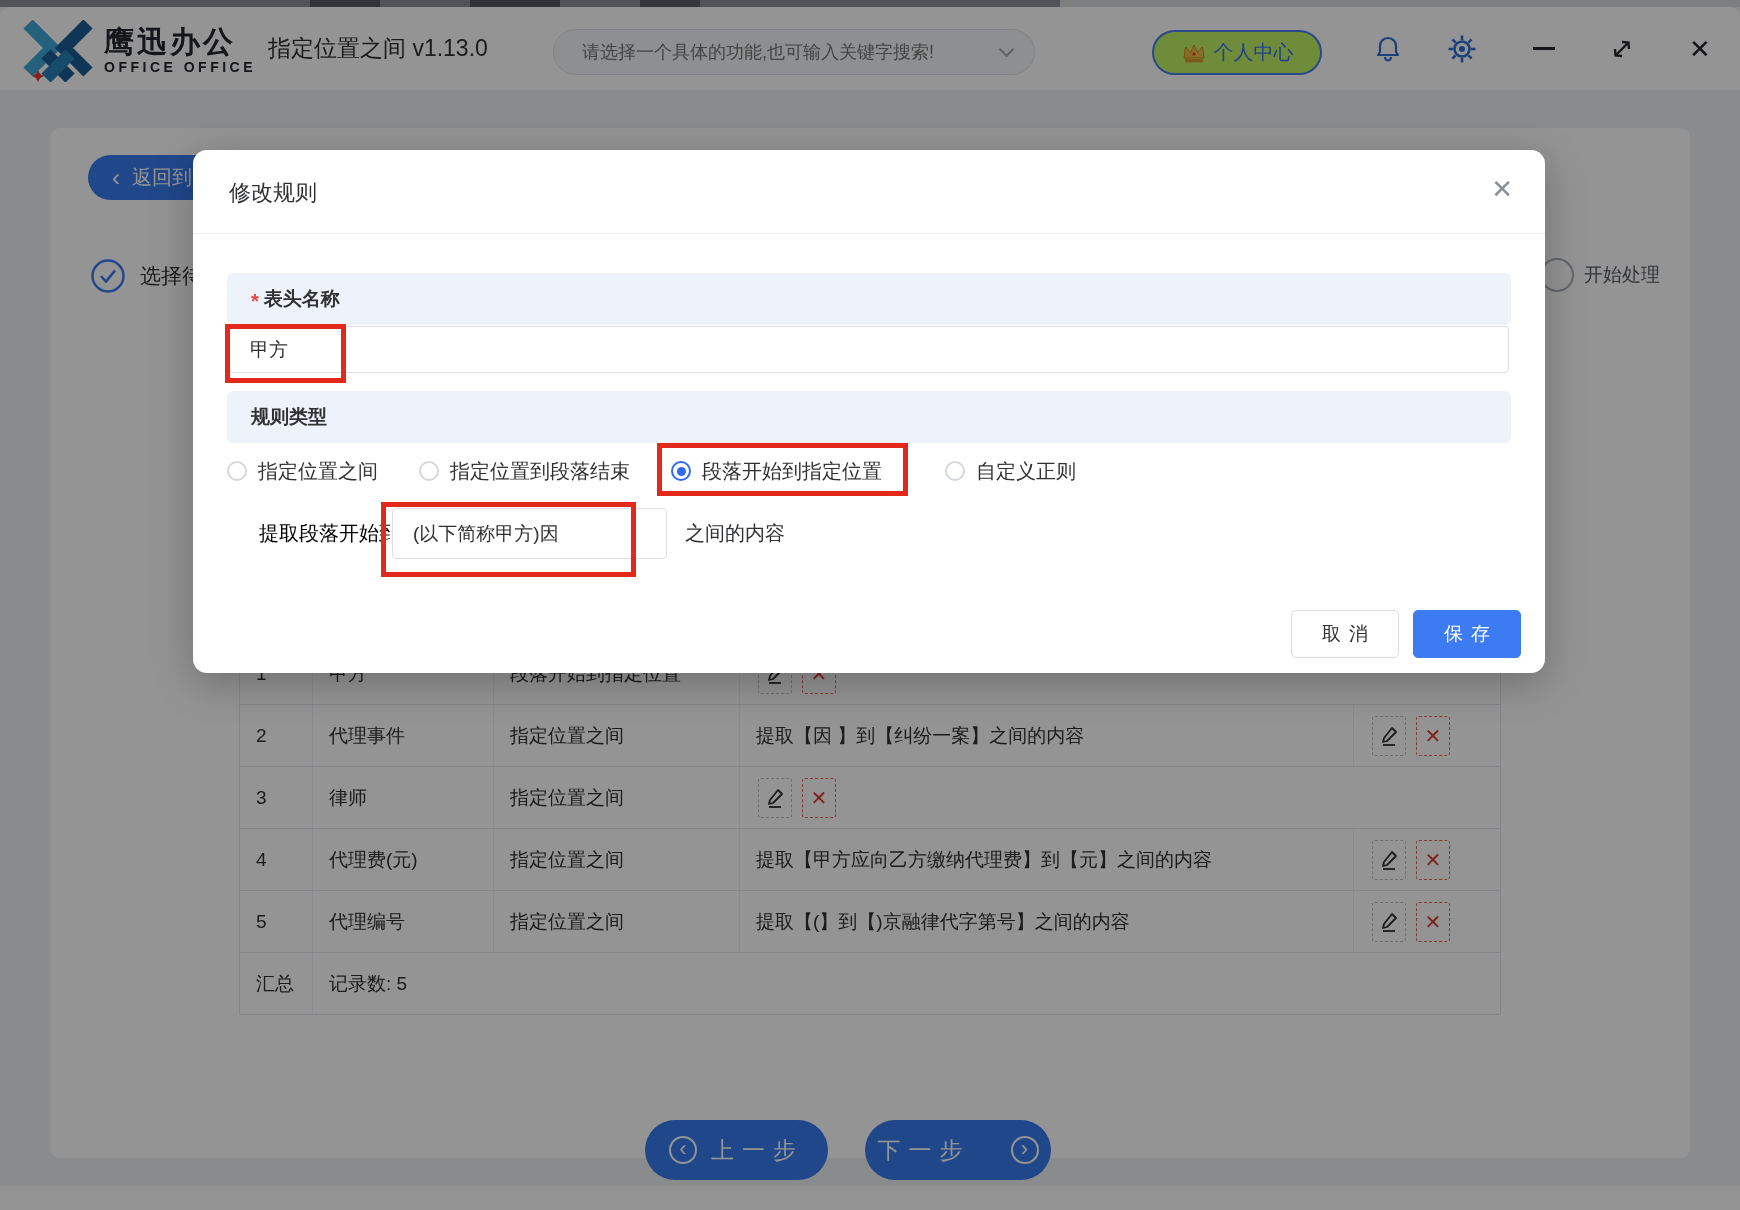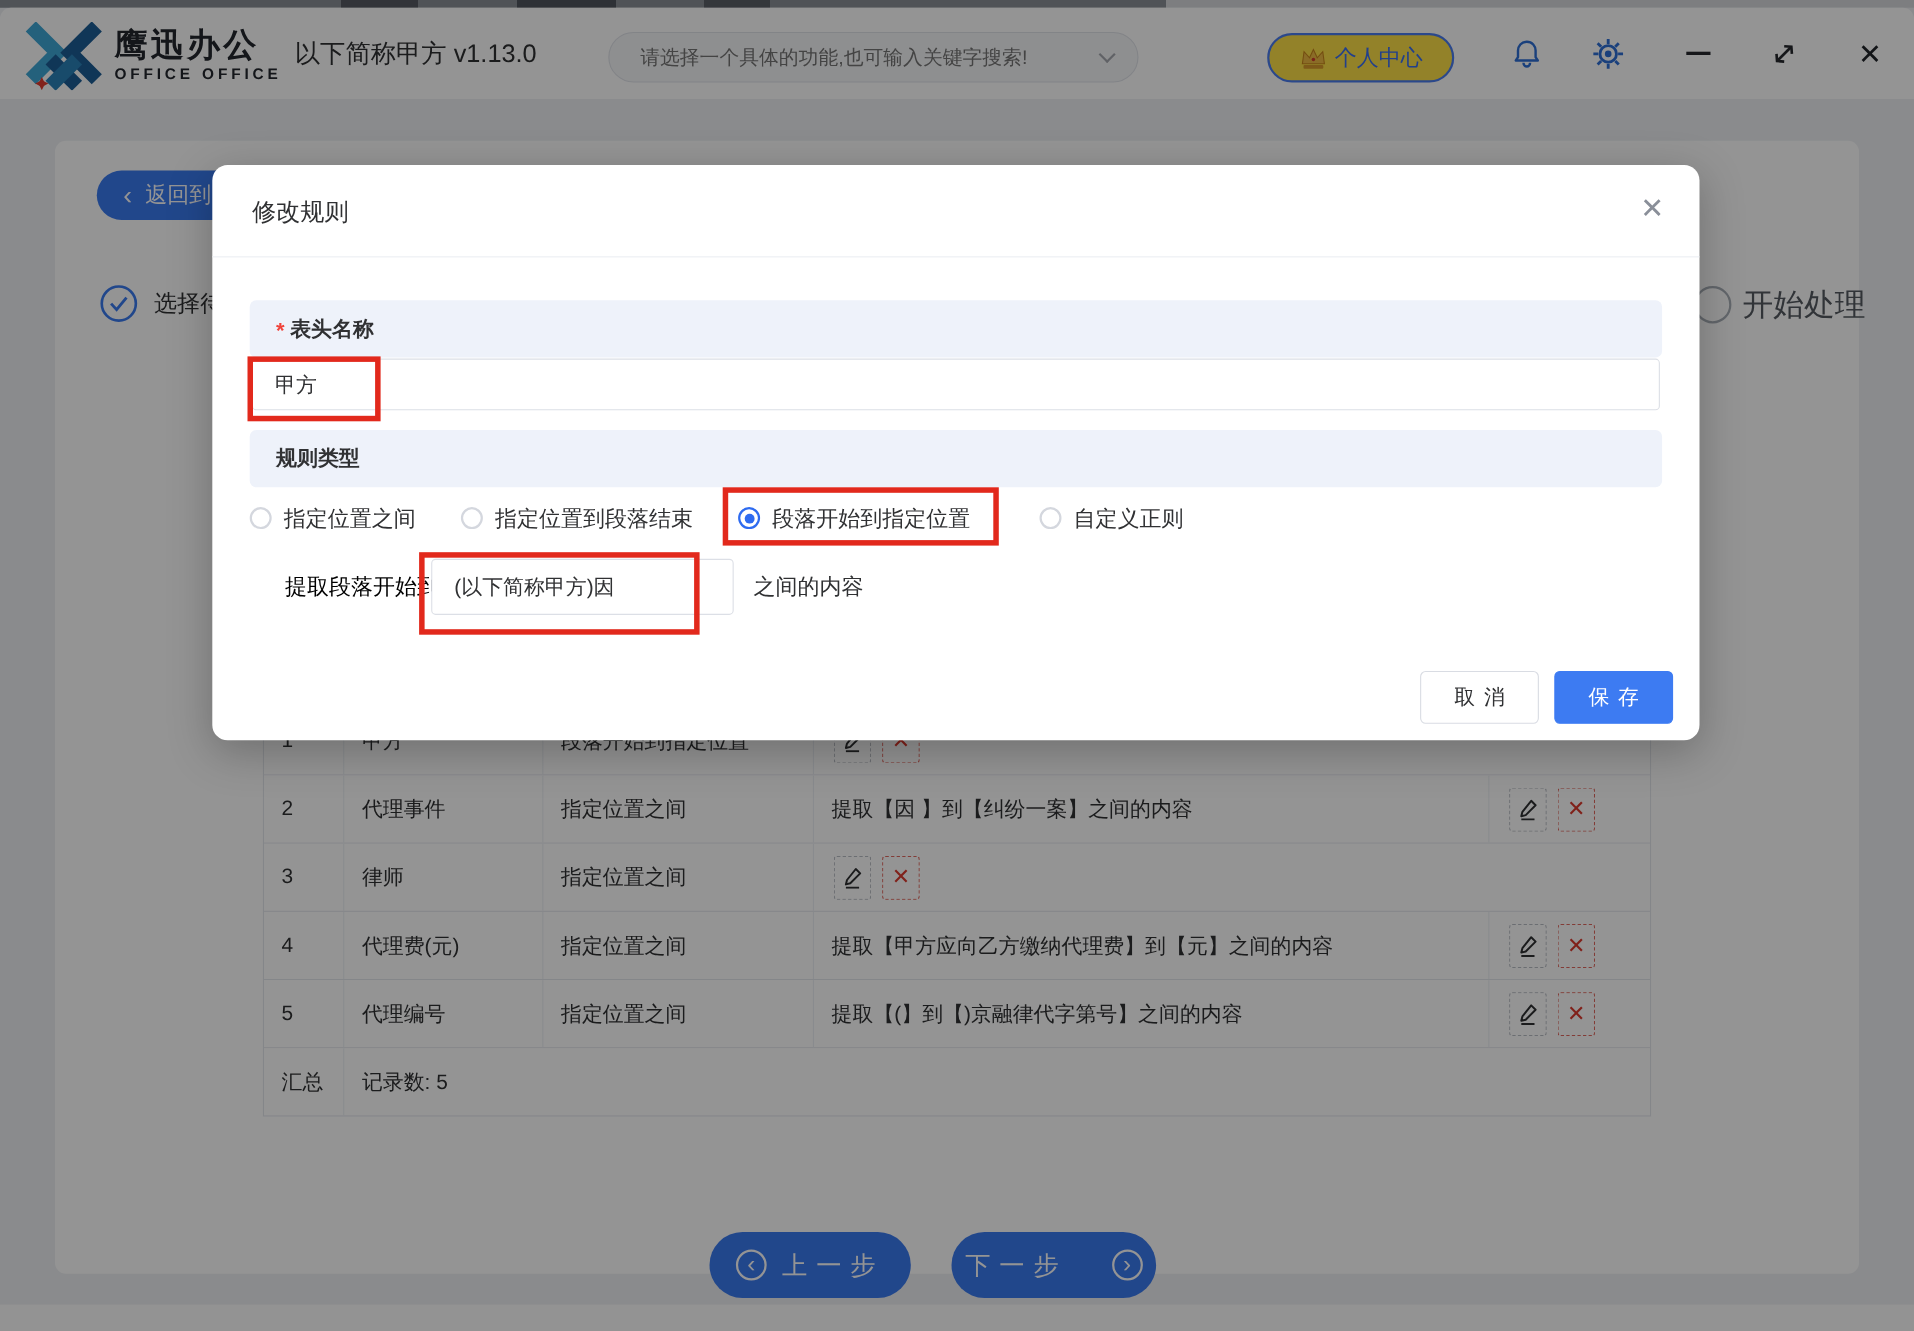--- a/index.html
+++ b/index.html
@@ -20,38 +20,38 @@
   .logo-sub { font-size:14px; font-weight:bold; color:#23272e; letter-spacing:3.5px; line-height:18px; }
   .app-title { position:absolute; left:268px; top:0; height:83px; display:flex; align-items:center;
     font-size:23px; color:#303133; }
   .search-pill { position:absolute; left:553px; top:22px; width:482px; height:46px; background:#f5f6f8;
     border:1px solid #e0e3e9; border-radius:23px; display:flex; align-items:center; padding:0 22px 0 28px; }
   .search-ph { flex:1; font-size:18px; color:#a6a9b0; border:none; background:transparent; outline:none; }
   .chev-down { width:11px; height:11px; border-right:2px solid #a6a9b0; border-bottom:2px solid #a6a9b0;
     transform:rotate(45deg); margin-top:-6px; }
   .user-pill { position:absolute; left:1152px; top:23px; width:170px; height:45px; border:2px solid #4b7df0;
     border-radius:23px; display:flex; align-items:center; justify-content:center; gap:7px;
-    color:#3b6ef0; font-size:20px; background:#fde047; }
+    color:#3b6ef0; font-size:20px; background:#bef264; }
   .icon-btn { position:absolute; top:0; height:83px; display:flex; align-items:center; justify-content:center; width:40px; }
   .win-minus { width:22px; height:3px; background:#26292e; }
   .win-x { font-size:26px; color:#1f2328; line-height:1; }
 
   
   .card { position:absolute; left:50px; top:128px; width:1640px; height:1030px; background:#ffffff; border-radius:10px; }
   .bottom-strip { position:absolute; left:0; top:1186px; width:1740px; height:24px; background:#fdfdfd; }
 
   .back-pill { position:absolute; left:88px; top:155px; width:190px; height:45px; background:#3a7af0;
     border-radius:23px; display:flex; align-items:center; padding-left:24px; gap:12px; color:#fff; font-size:20px; }
   .back-chev { font-size:24px; line-height:1; }
 
   .step-left { position:absolute; left:90px; top:258px; display:flex; align-items:center; gap:14px; }
   .step-label { font-size:21px; color:#303133; }
   .step-right { position:absolute; left:1540px; top:258px; display:flex; align-items:center; gap:10px; }
   .step-circle-empty { width:34px; height:34px; border:2px solid #aab0b8; border-radius:50%; }
-  .step-label-muted { font-size:28px; color:#555a61; }
+  .step-label-muted { font-size:19px; color:#555a61; }
 
   
   .rules-table { position:absolute; left:239px; top:642px; width:1262px; border-top:1px solid #e4e7ed;
     border-left:1px solid #e4e7ed; border-right:1px solid #e4e7ed; }
   .t-row { display:flex; height:62px; border-bottom:1px solid #e4e7ed; background:#fff; }
   .t-cell { display:flex; align-items:center; padding-left:16px; font-size:19px; color:#303133;
     border-right:1px solid #ecveff; }
   .t-cell + .t-cell { border-left:1px solid #edf0f4; }
   .c-num { width:72px; }
   .c-name { width:181px; }
@@ -137,21 +137,21 @@
         <path d="M24 34 L48 58" stroke="#1d5e96" stroke-width="13" fill="none"></path>
         <path d="M48 34 L24 58" stroke="#2a81b8" stroke-width="13" fill="none"></path>
         <polygon points="16,50 19,56 16,62 13,56" fill="#e03c2f"></polygon>
         <polygon points="10,56 16,59 22,56 16,53" fill="#e03c2f"></polygon>
       </svg>
       <div class="logo-text">
         <div class="logo-title">鹰迅办公</div>
         <div class="logo-sub">OFFICE OFFICE</div>
       </div>
     </div>
-    <div class="app-title">以下简称甲方 v1.13.0</div>
+    <div class="app-title">指定位置之间 v1.13.0</div>
 
     <div class="search-pill">
       <input class="search-ph" placeholder="请选择一个具体的功能,也可输入关键字搜索!" style="">
       <div class="chev-down"></div>
     </div>
 
     <div class="user-pill">
       <svg width="26" height="22" viewBox="0 0 26 22">
         <path d="M3 16 L4.5 5 L9.5 10.5 L13 3 L16.5 10.5 L21.5 5 L23 16 Z" fill="#eebb44" stroke="#c8861d" stroke-width="1"></path>
         <rect x="4" y="17" width="18" height="3.5" rx="1" fill="#d89a2b"></rect>

